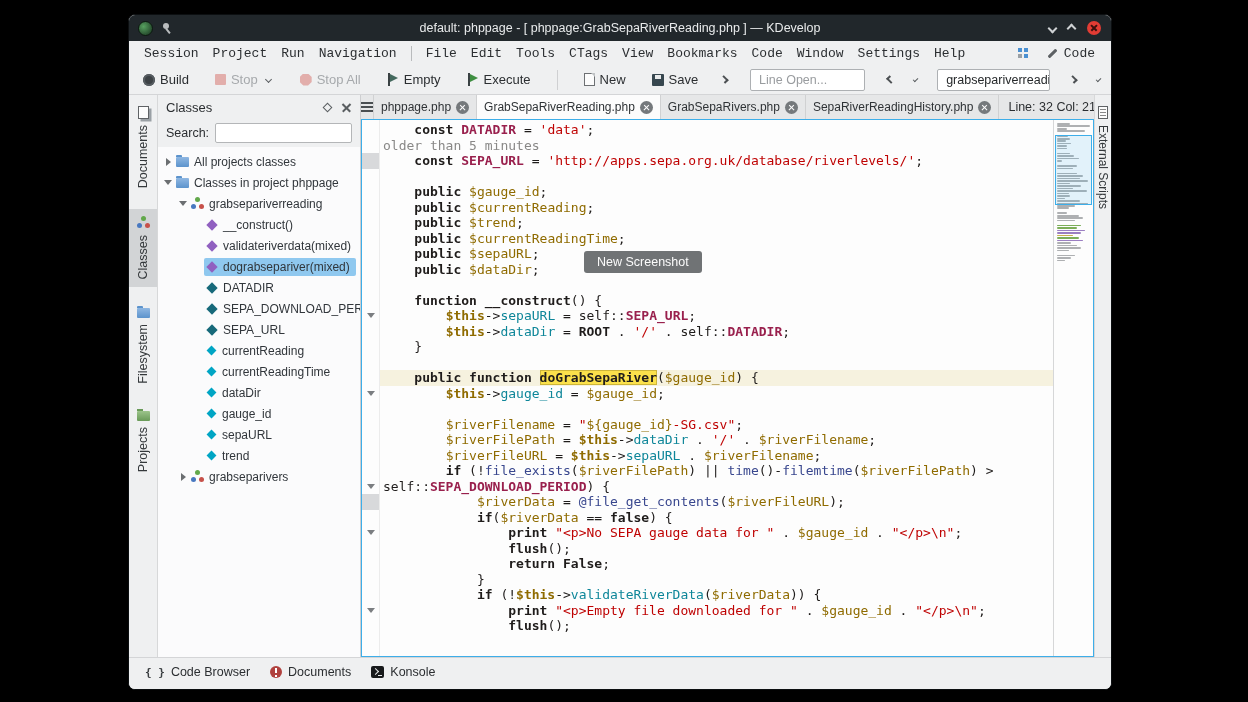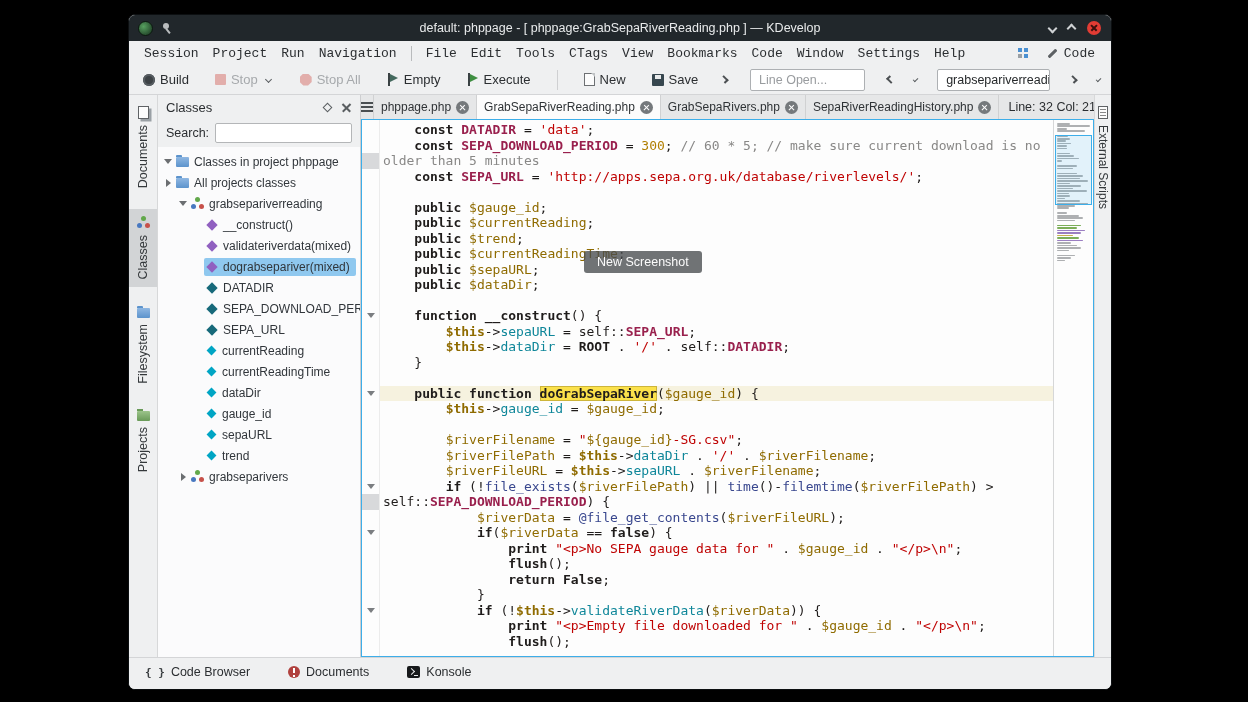--- a/index.html
+++ b/index.html
@@ -134,21 +134,21 @@
   .tk-thv{color:#8f6b00;font-weight:bold;}
   .tk-mem{color:#0e8699;}
   .tk-fn{color:#39478e;}
   .tk-esc{color:#8f6b00;}
   .tk-hl{color:#1f1c1b;font-weight:bold;background:#fbe14b;box-shadow:inset 0 0 0 1px #cdb53a;}
   .minimap{width:40px;flex:0 0 auto;border-left:1px solid #d6d7d8;position:relative;background:#fdfdfd;padding-top:3px;}
   .mbar{height:1.6px;margin:0 3px .9px 3px;border-radius:1px;}
   .minimap-viewport{position:absolute;left:1px;right:1px;top:15px;height:70px;border:1px solid #3daee9;background:rgba(61,174,233,.14);}
 
   
-  .statusbar{height:32px;flex:0 0 auto;border-top:1px solid #d4d5d7;display:flex;align-items:flex-start;gap:30px;padding:4px 12px 8px 12px;background:#eff0f1;}
+  .statusbar{height:32px;flex:0 0 auto;border-top:1px solid #d4d5d7;display:flex;align-items:flex-start;gap:12px;padding:4px 12px 8px 12px;background:#eff0f1;}
   .sb-btn{display:flex;align-items:center;gap:6px;font-size:12.5px;color:#2b2e31;padding:3px 4px;}
   .sicon{display:inline-block;}
   .code-browser-icon{font-family:"DejaVu Sans Mono",monospace;font-size:11px;font-weight:bold;color:#3a3e41;}
   .code-browser-icon::before{content:"{ }";}
   .problems-icon{width:12px;height:12px;border-radius:50%;background:#b0413e;position:relative;}
   .problems-icon::before{content:"";position:absolute;left:5px;top:2px;width:2px;height:5px;background:#fff;}
   .problems-icon::after{content:"";position:absolute;left:5px;top:8.5px;width:2px;height:2px;background:#fff;}
   .konsole-icon{width:13px;height:12px;background:#17191b;border-radius:2px;position:relative;}
   .konsole-icon::before{content:"";position:absolute;left:2px;top:3px;width:4px;height:4px;border-right:1.5px solid #e8eaeb;border-bottom:1.5px solid #e8eaeb;transform:rotate(-45deg);}
   .konsole-icon::after{content:"";position:absolute;left:7px;top:8.5px;width:4px;height:1.5px;background:#e8eaeb;}
@@ -275,31 +275,31 @@
             <span class="float-icon"></span>
             <span class="xicon"></span>
           </span>
         </div>
         <div class="search-row">
           <span>Search:</span>
           <div class="search-input"></div>
         </div>
         <div class="tree">
             <div class="tree-row" style="padding-left: 4px;">
+              <span class="expander collapsed"></span>
+              <span class="row-inner">
+                <span class="ticon folder-icon"></span>
+                <span class="tlabel">All projects classes</span>
+              </span>
+            </div>
+            <div class="tree-row" style="padding-left: 4px;">
               <span class="expander expanded"></span>
               <span class="row-inner">
                 <span class="ticon folder-icon"></span>
                 <span class="tlabel">Classes in project phppage</span>
-              </span>
-            </div>
-            <div class="tree-row" style="padding-left: 4px;">
-              <span class="expander collapsed"></span>
-              <span class="row-inner">
-                <span class="ticon folder-icon"></span>
-                <span class="tlabel">All projects classes</span>
               </span>
             </div>
             <div class="tree-row" style="padding-left: 19px;">
               <span class="expander expanded"></span>
               <span class="row-inner">
                 <span class="ticon class-icon"></span>
                 <span class="tlabel">grabsepariverreading</span>
               </span>
             </div>
             <div class="tree-row" style="padding-left: 34px;">
@@ -464,21 +464,20 @@
               <div class="gcell"></div>
               <div class="gcell">
                 <span class="fold-arrow"></span>
               </div>
               <div class="gcell"></div>
               <div class="gcell"></div>
               <div class="gcell"></div>
             </div>
           <div class="code">
               <div class="code-line"><span class="tk-pln">    </span><span class="tk-kw">const</span><span class="tk-pln"> </span><span class="tk-cst">DATADIR</span><span class="tk-pln"> = </span><span class="tk-str">'data'</span><span class="tk-pln">;</span></div>
-              <div class="code-line"><span class="tk-pln">    </span><span class="tk-kw">const</span><span class="tk-pln"> </span><span class="tk-cst">SEPA_DOWNLOAD_PERIOD</span><span class="tk-pln"> = </span><span class="tk-num">300</span><span class="tk-pln">; </span><span class="tk-com">// 60 * 5; // make sure current download is no</span></div>
               <div class="code-line"><span class="tk-com">older than 5 minutes</span></div>
               <div class="code-line"><span class="tk-pln">    </span><span class="tk-kw">const</span><span class="tk-pln"> </span><span class="tk-cst">SEPA_URL</span><span class="tk-pln"> = </span><span class="tk-str">'http://apps.sepa.org.uk/database/riverlevels/'</span><span class="tk-pln">;</span></div>
               <div class="code-line"></div>
               <div class="code-line"><span class="tk-pln">    </span><span class="tk-kw">public</span><span class="tk-pln"> </span><span class="tk-var">$gauge_id</span><span class="tk-pln">;</span></div>
               <div class="code-line"><span class="tk-pln">    </span><span class="tk-kw">public</span><span class="tk-pln"> </span><span class="tk-var">$currentReading</span><span class="tk-pln">;</span></div>
               <div class="code-line"><span class="tk-pln">    </span><span class="tk-kw">public</span><span class="tk-pln"> </span><span class="tk-var">$trend</span><span class="tk-pln">;</span></div>
               <div class="code-line"><span class="tk-pln">    </span><span class="tk-kw">public</span><span class="tk-pln"> </span><span class="tk-var">$currentReadingTime</span><span class="tk-pln">;</span></div>
               <div class="code-line"><span class="tk-pln">    </span><span class="tk-kw">public</span><span class="tk-pln"> </span><span class="tk-var">$sepaURL</span><span class="tk-pln">;</span></div>
               <div class="code-line"><span class="tk-pln">    </span><span class="tk-kw">public</span><span class="tk-pln"> </span><span class="tk-var">$dataDir</span><span class="tk-pln">;</span></div>
               <div class="code-line"></div>

